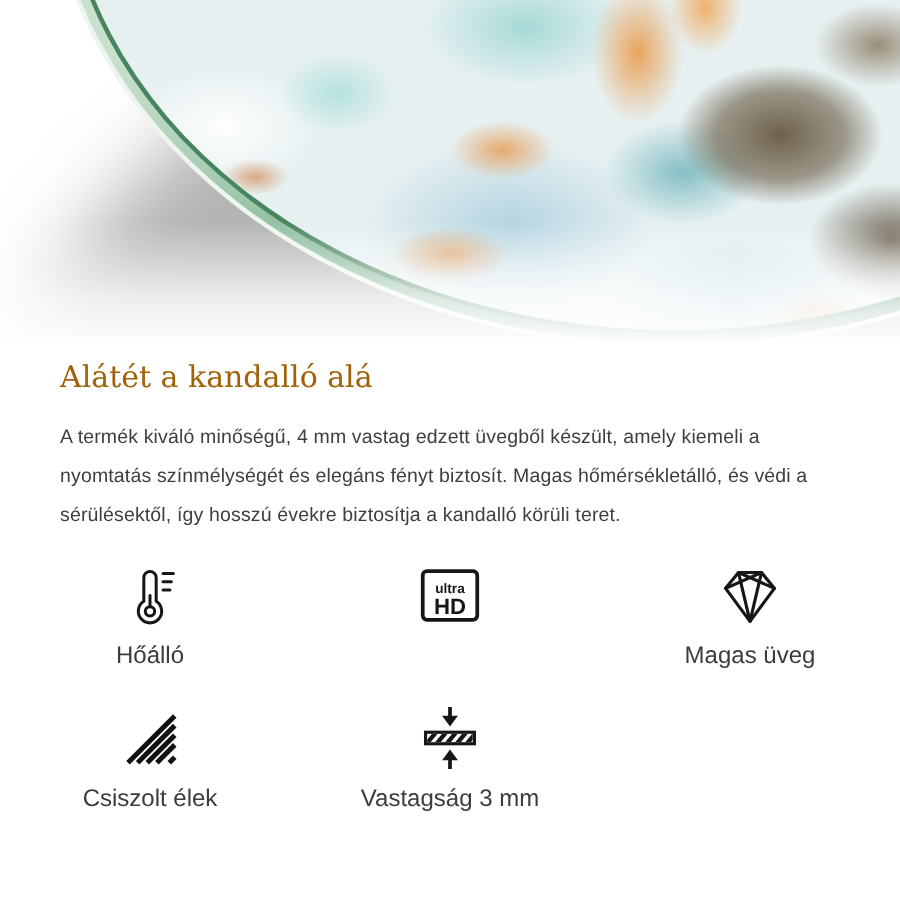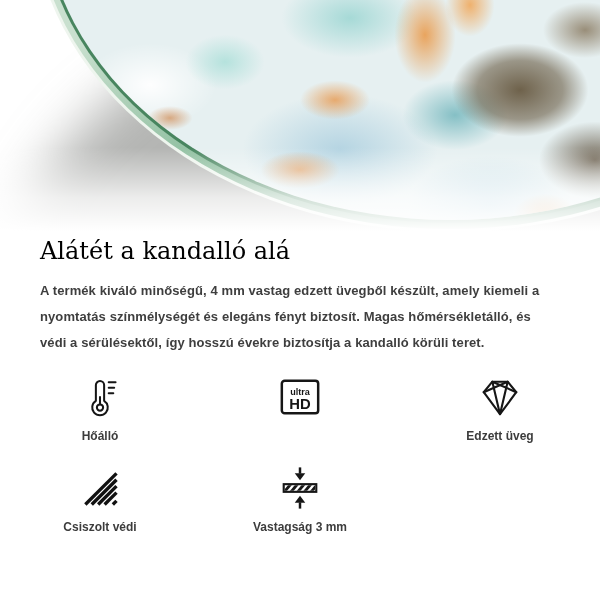--- a/index.html
+++ b/index.html
@@ -55,35 +55,35 @@
     background:linear-gradient(180deg,transparent 0%,#fff 45%,#fff 55%,transparent 100%);}
   .hero-fade{
     background:linear-gradient(180deg, rgba(255,255,255,0) 0%, rgba(255,255,255,0) 62%,
       rgba(255,255,255,0.75) 83%, #ffffff 97%);
   }
 
   
   .content{padding:0 40px;}
   .title{
     font-family:"DejaVu Serif","Liberation Serif",serif;
-    font-size:24px;line-height:34px;font-weight:400;color:#000000;
+    font-size:20px;line-height:34px;font-weight:400;color:#a16207;
     margin-top:-4px;
   }
   .desc{
-    margin-top:10px;font-size:13px;line-height:26px;color:#3e3e3e;letter-spacing:0.1px;font-weight:bold;
+    margin-top:10px;font-size:13px;line-height:26px;color:#3e3e3e;letter-spacing:0.1px;
   }
 
   
   .features{
     display:grid;grid-template-columns:repeat(3,1fr);row-gap:22px;
     margin:18px -40px 0 -40px;
   }
   .feature{display:flex;flex-direction:column;align-items:center;}
   .icon-wrap{height:46px;display:flex;align-items:center;justify-content:flex-end;}
-  .feature .label{margin-top:9px;font-size:12px;color:#3c3c3c;font-weight:bold;}
+  .feature .label{margin-top:9px;font-size:16px;color:#3c3c3c;}
   .feature svg{display:block;}
   .ln{stroke:#161616;stroke-width:2.2;fill:none;}
   .lnr{stroke:#161616;stroke-width:2.2;fill:none;stroke-linejoin:round;stroke-linecap:round;}
   .fill{fill:#161616;stroke:none;}
   .badge-txt{fill:#161616;font-family:"Liberation Sans",sans-serif;font-weight:700;text-anchor:middle;}
 </style>
 </head>
 <body>
 
 <div class="page">
@@ -131,36 +131,36 @@
       </div>
 
 
       <div class="feature">
         <div class="icon-wrap">
           <svg width="46" height="44" viewBox="0 0 48 46">
             <path class="lnr" d="M7,18 L16,7 H32 L41,18 L24,41 Z"></path>
             <path class="lnr" d="M16,7 L24,41 M32,7 L24,41 M7,18 L32,7 M41,18 L16,7"></path>
           </svg>
         </div>
-        <div class="label">Edzett üveg</div>
+        <div class="label">Magas üveg</div>
       </div>
 
       <div class="feature">
         <div class="icon-wrap">
           <svg width="44" height="44" viewBox="0 0 48 48">
             <g stroke="#111" stroke-width="3.6" fill="none">
               <line x1="8" y1="42" x2="42" y2="8"></line>
               <line x1="15" y1="42" x2="42" y2="15"></line>
               <line x1="22" y1="42" x2="42" y2="22"></line>
               <line x1="29" y1="42" x2="42" y2="29"></line>
               <line x1="38" y1="42" x2="42" y2="38"></line>
             </g>
           </svg>
         </div>
-        <div class="label">Csiszolt védi</div>
+        <div class="label">Csiszolt élek</div>
       </div>
 
       <div class="feature">
         <div class="icon-wrap">
           <svg width="46" height="46" viewBox="0 0 48 48">
             <line x1="24" y1="2.5" x2="24" y2="9" stroke="#161616" stroke-width="2.6"></line>
             <polygon class="fill" points="18.5,8.5 29.5,8.5 24,16"></polygon>
             <line x1="24" y1="45.5" x2="24" y2="39" stroke="#161616" stroke-width="2.6"></line>
             <polygon class="fill" points="18.5,39.5 29.5,39.5 24,32"></polygon>
             <rect x="7" y="20" width="34" height="8" fill="none" stroke="#161616" stroke-width="2.2"></rect>

